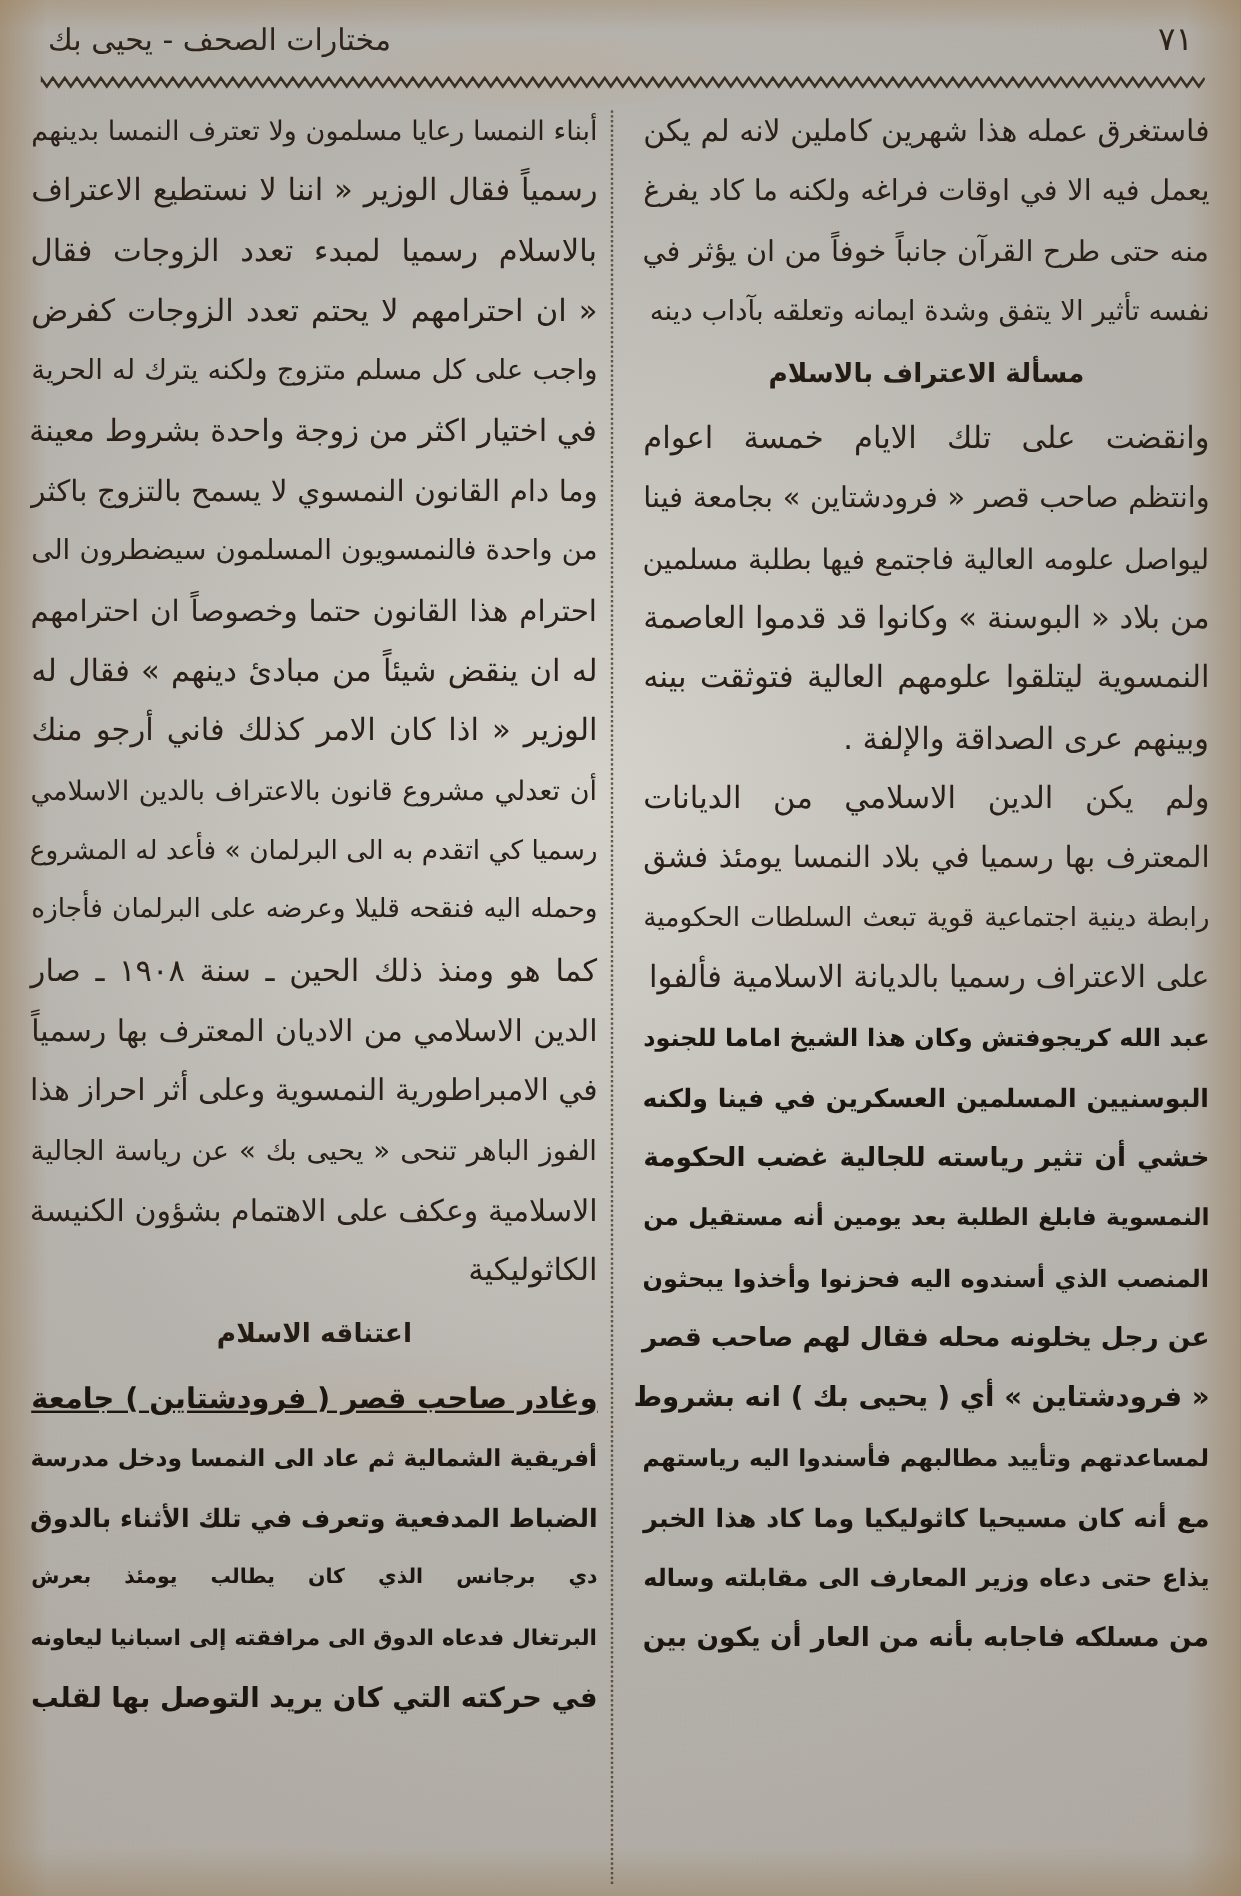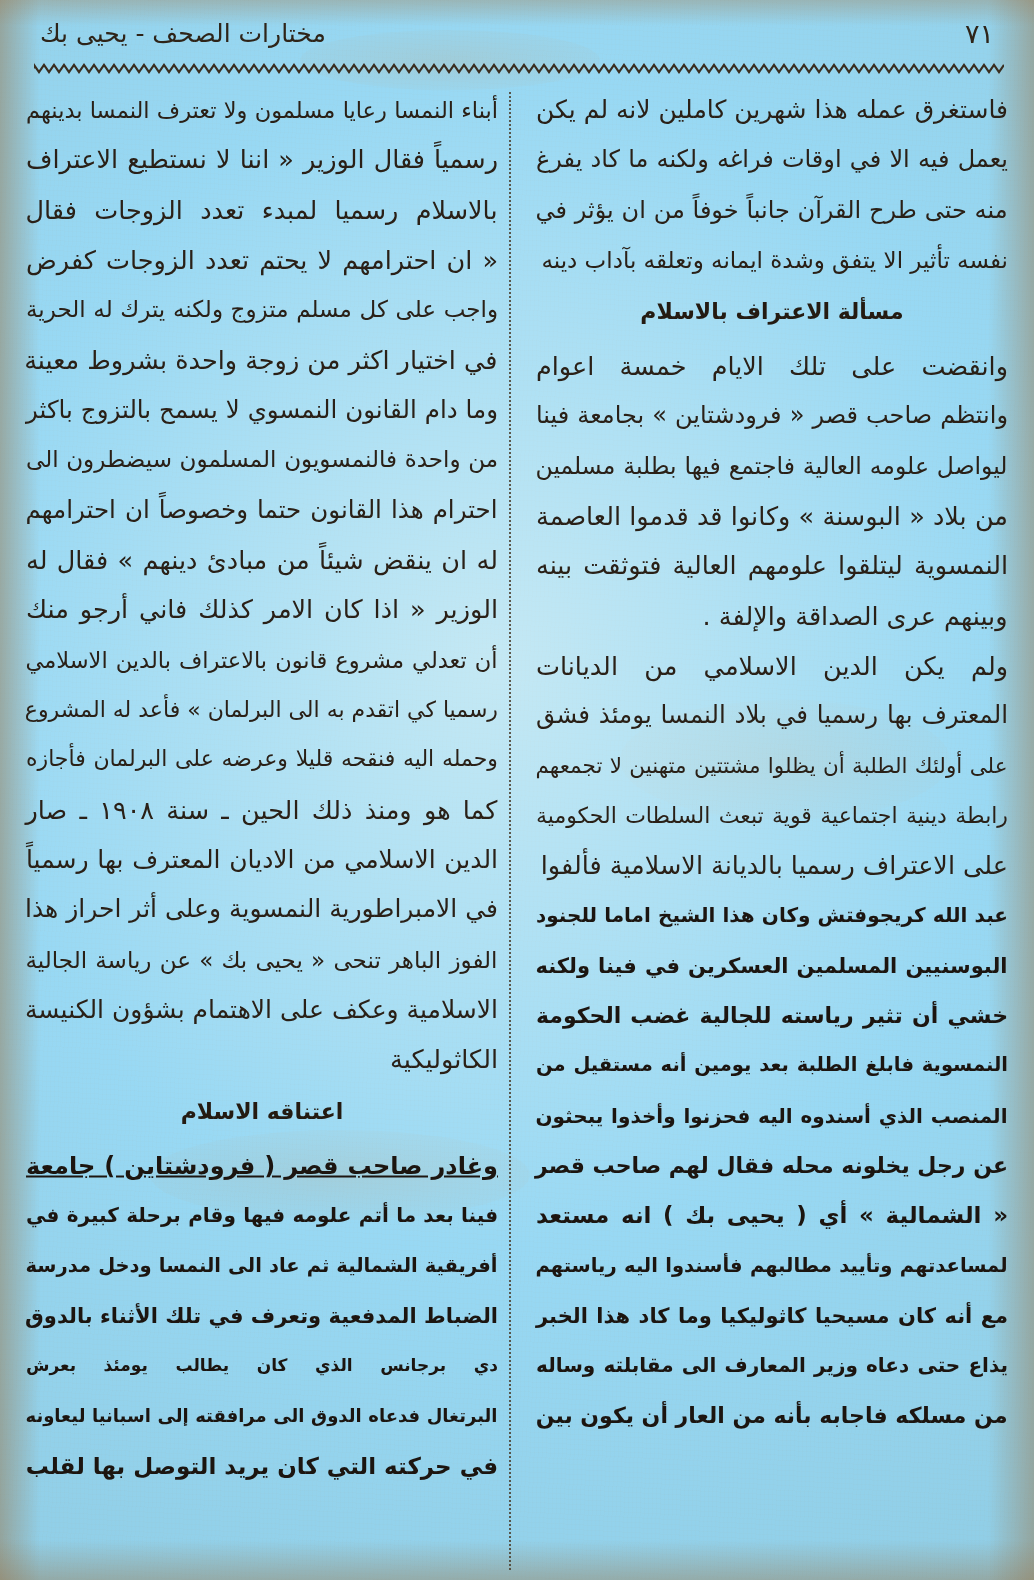--- a/index.html
+++ b/index.html
@@ -7,21 +7,21 @@
     padding: 0;
     background: #7a6e5d;
   }
 
   .page {
     position: relative;
     width: 1034px;
     height: 1580px;
     margin: 0 auto;
     overflow: hidden;
-    background: #7dd3fc;
+    background: #a3a3a3;
     font-family: "DejaVu Sans", "Liberation Sans", sans-serif;
     color: #2b2118;
   }
 
   
   .paper-tint {
     position: absolute;
     inset: 0;
     pointer-events: none;
     background:
@@ -262,32 +262,31 @@
             <p class="body-line jit1">وانقضت على تلك الايام خمسة اعوام</p>
             <p class="body-line jit2" style="font-size: 24px;">وانتظم صاحب قصر « فرودشتاين » بجامعة فينا</p>
             <p class="body-line jit3" style="font-size: 23.5px;">ليواصل علومه العالية فاجتمع فيها بطلبة مسلمين</p>
             <p class="body-line jit1">من بلاد « البوسنة » وكانوا قد قدموا العاصمة</p>
             <p class="body-line jit2">النمسوية ليتلقوا علومهم العالية فتوثقت بينه</p>
             <p class="body-line jit3" style="text-align-last: right;">وبينهم عرى الصداقة والإلفة .</p>
           </div>
           <div class="block">
             <p class="body-line jit1">ولم يكن الدين الاسلامي من الديانات</p>
             <p class="body-line jit2" style="font-size: 24.5px;">المعترف بها رسميا في بلاد النمسا يومئذ فشق</p>
-            <p class="body-line jit3" style="font-size: 21.5px;">على أولئك الطلبة أن يظلوا مشتتين متهنين لا تجمعهم</p>
             <p class="body-line jit1" style="font-size: 22px;">رابطة دينية اجتماعية قوية تبعث السلطات الحكومية</p>
             <p class="body-line jit2" style="text-align-last: right;">على الاعتراف رسميا بالديانة الاسلامية فألفوا</p>
           </div>
           <div class="block block-heavy">
             <p class="body-line jit2" style="font-size: 20px;">عبد الله كريجوفتش وكان هذا الشيخ اماما للجنود</p>
             <p class="body-line jit3" style="font-size: 21px;">البوسنيين المسلمين العسكرين في فينا ولكنه</p>
             <p class="body-line jit1" style="font-size: 22px;">خشي أن تثير رياسته للجالية غضب الحكومة</p>
             <p class="body-line jit2" style="font-size: 19.5px;">النمسوية فابلغ الطلبة بعد يومين أنه مستقيل من</p>
             <p class="body-line jit3" style="font-size: 20px;">المنصب الذي أسندوه اليه فحزنوا وأخذوا يبحثون</p>
             <p class="body-line jit1" style="font-size: 22px;">عن رجل يخلونه محله فقال لهم صاحب قصر</p>
-            <p class="body-line jit2" style="font-size: 23px;">« الشمالية » أي ( يحيى بك ) انه مستعد</p>
+            <p class="body-line jit2" style="font-size: 23px;">« فرودشتاين » أي ( يحيى بك ) انه بشروط</p>
             <p class="body-line jit3" style="font-size: 19.5px;">لمساعدتهم وتأييد مطالبهم فأسندوا اليه رياستهم</p>
             <p class="body-line jit1" style="font-size: 21px;">مع أنه كان مسيحيا كاثوليكيا وما كاد هذا الخبر</p>
             <p class="body-line jit2" style="font-size: 20px;">يذاع حتى دعاه وزير المعارف الى مقابلته وساله</p>
             <p class="body-line jit3" style="text-align-last: right; font-size: 22px;">من مسلكه فاجابه بأنه من العار أن يكون بين</p>
           </div>
         </div>
 
       <div class="col col-left" id="col-left">
           <div class="block">
             <p class="body-line jit1" style="font-size: 22.5px;">أبناء النمسا رعايا مسلمون ولا تعترف النمسا بدينهم</p>
@@ -307,21 +306,20 @@
             <p class="body-line jit3">كما هو ومنذ ذلك الحين ـ سنة ١٩٠٨ ـ صار</p>
             <p class="body-line jit1" style="font-size: 25px;">الدين الاسلامي من الاديان المعترف بها رسمياً</p>
             <p class="body-line jit2" style="font-size: 25px;">في الامبراطورية النمسوية وعلى أثر احراز هذا</p>
             <p class="body-line jit3" style="font-size: 23px;">الفوز الباهر تنحى « يحيى بك » عن رياسة الجالية</p>
             <p class="body-line jit1" style="font-size: 25px;">الاسلامية وعكف على الاهتمام بشؤون الكنيسة</p>
             <p class="body-line jit2" style="text-align-last: right;">الكاثوليكية</p>
           </div>
           <div class="sec-heading">اعتناقه الاسلام</div>
           <div class="block block-heavy">
             <p class="body-line jit1" style="font-size: 24px; text-decoration: underline;">وغادر صاحب قصر ( فرودشتاين ) جامعة</p>
-            <p class="body-line jit2" style="font-size: 20px;">فينا بعد ما أتم علومه فيها وقام برحلة كبيرة في</p>
             <p class="body-line jit3" style="font-size: 19.5px;">أفريقية الشمالية ثم عاد الى النمسا ودخل مدرسة</p>
             <p class="body-line jit1" style="font-size: 21px;">الضباط المدفعية وتعرف في تلك الأثناء بالدوق</p>
             <p class="body-line jit2" style="font-size: 17px;">دي برجانس الذي كان يطالب يومئذ بعرش</p>
             <p class="body-line jit3" style="font-size: 18px;">البرتغال فدعاه الدوق الى مرافقته إلى اسبانيا ليعاونه</p>
             <p class="body-line jit1" style="text-align-last: right; font-size: 23px;">في حركته التي كان يريد التوصل بها لقلب</p>
           </div>
         </div>
 
     </div>
 

